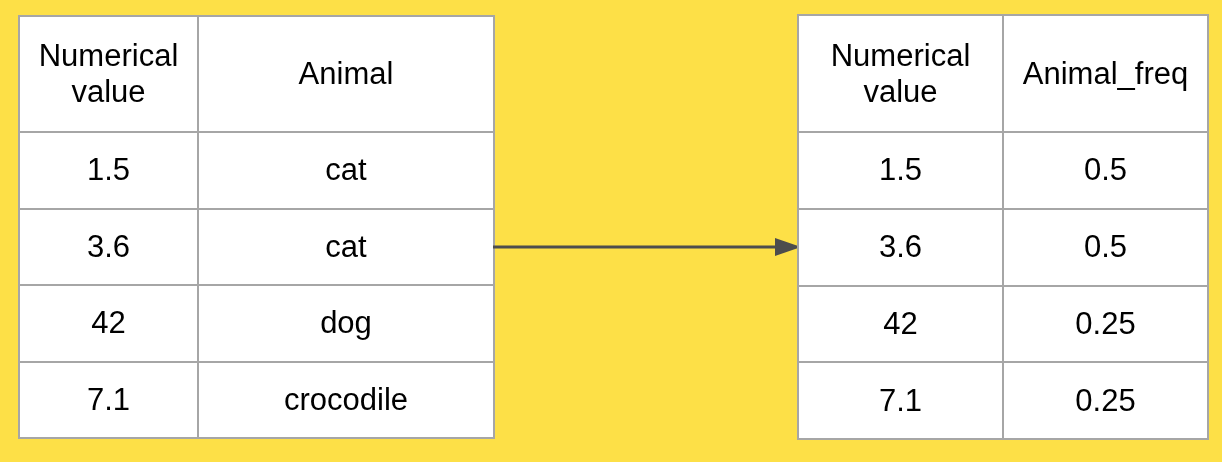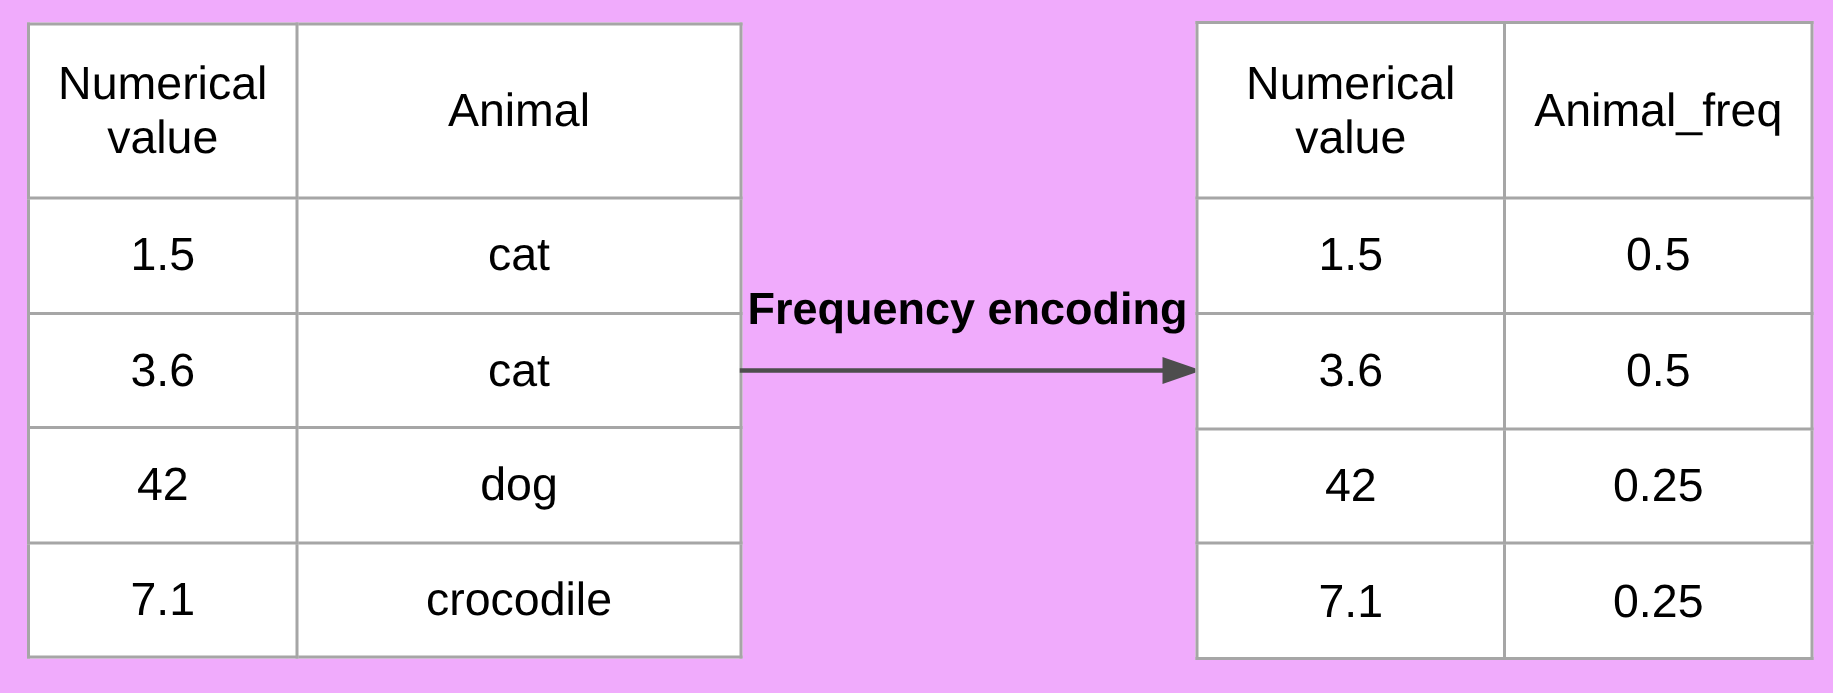--- a/index.html
+++ b/index.html
@@ -5,21 +5,21 @@
   html, body {
     margin: 0;
     padding: 0;
     background: #ffffff;
     font-family: "Liberation Sans", sans-serif;
   }
   .canvas {
     position: relative;
     width: 1222px;
     height: 462px;
-    background: #f0abfc;
+    background: #fde047;
     overflow: hidden;
     text-decoration: underline;
   }
   table.data-table {
     position: absolute;
     border-collapse: collapse;
     table-layout: fixed;
     background: #ffffff;
     font-size: 31px;
     color: #000000;
@@ -112,21 +112,20 @@
       <td class="num-cell">42</td>
       <td class="text-cell">dog</td>
     </tr>
     <tr class="data-row">
       <td class="num-cell">7.1</td>
       <td class="text-cell">crocodile</td>
     </tr>
   </tbody>
     </table>
 
-  <div class="transform-label">Frequency encoding</div>
 
   <div class="arrow-wrap">
     <svg width="310" height="24" viewBox="0 0 310 24">
       <line x1="0" y1="12" x2="284" y2="12" stroke="#4d4d4d" stroke-width="3"></line>
       <polygon points="282,3 308,12 282,21" fill="#4d4d4d"></polygon>
     </svg>
   </div>
 
   <table class="data-table right-table">
     <colgroup>

